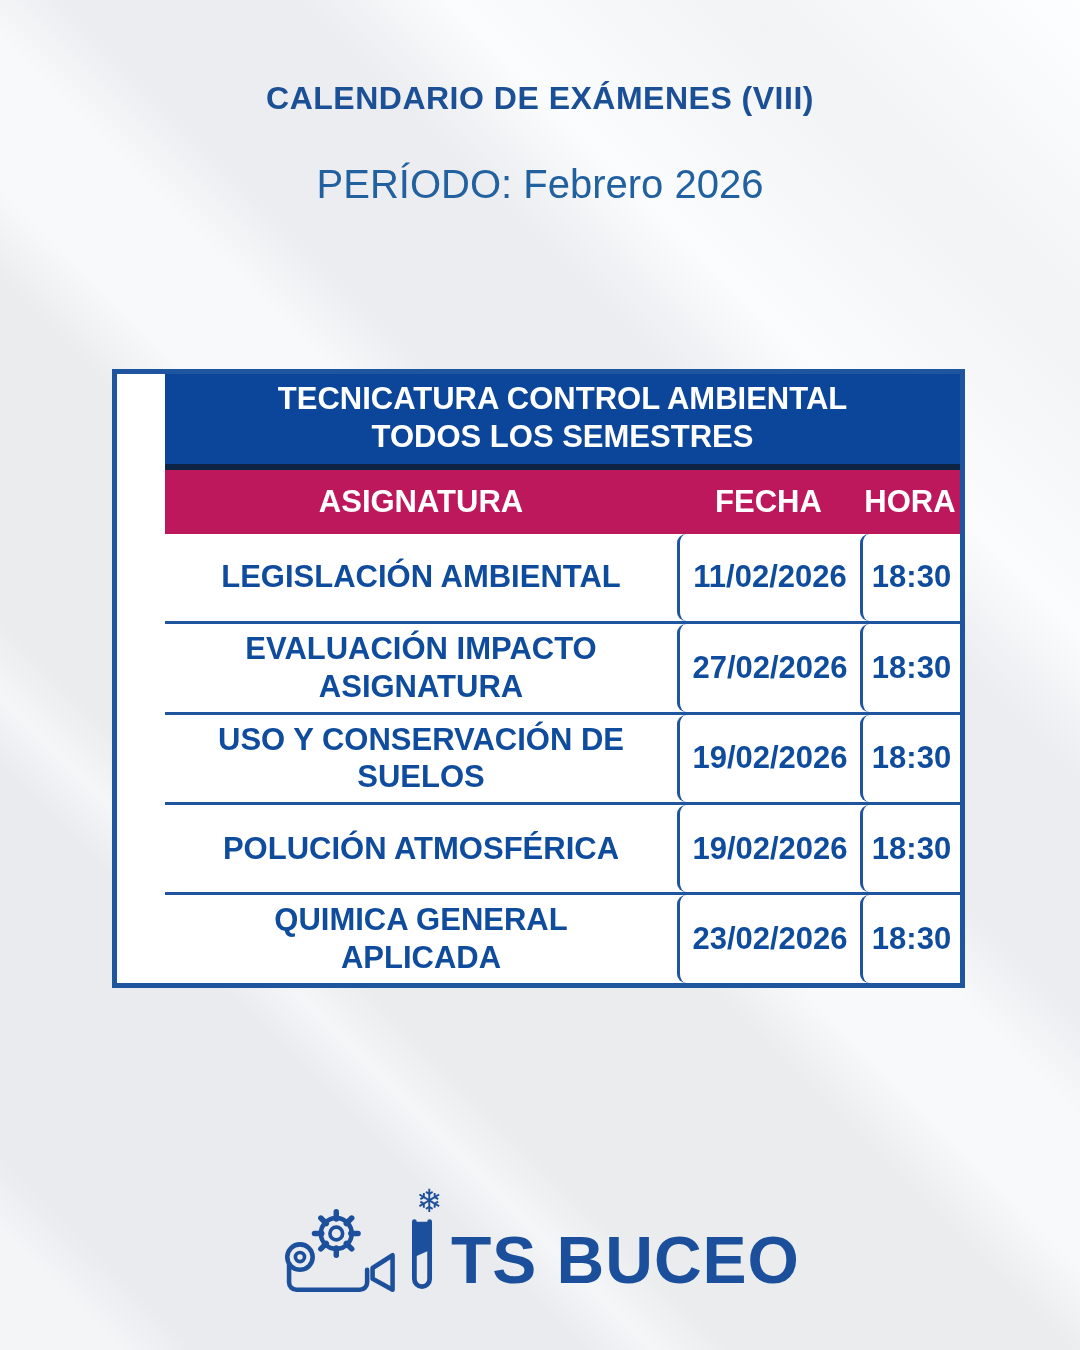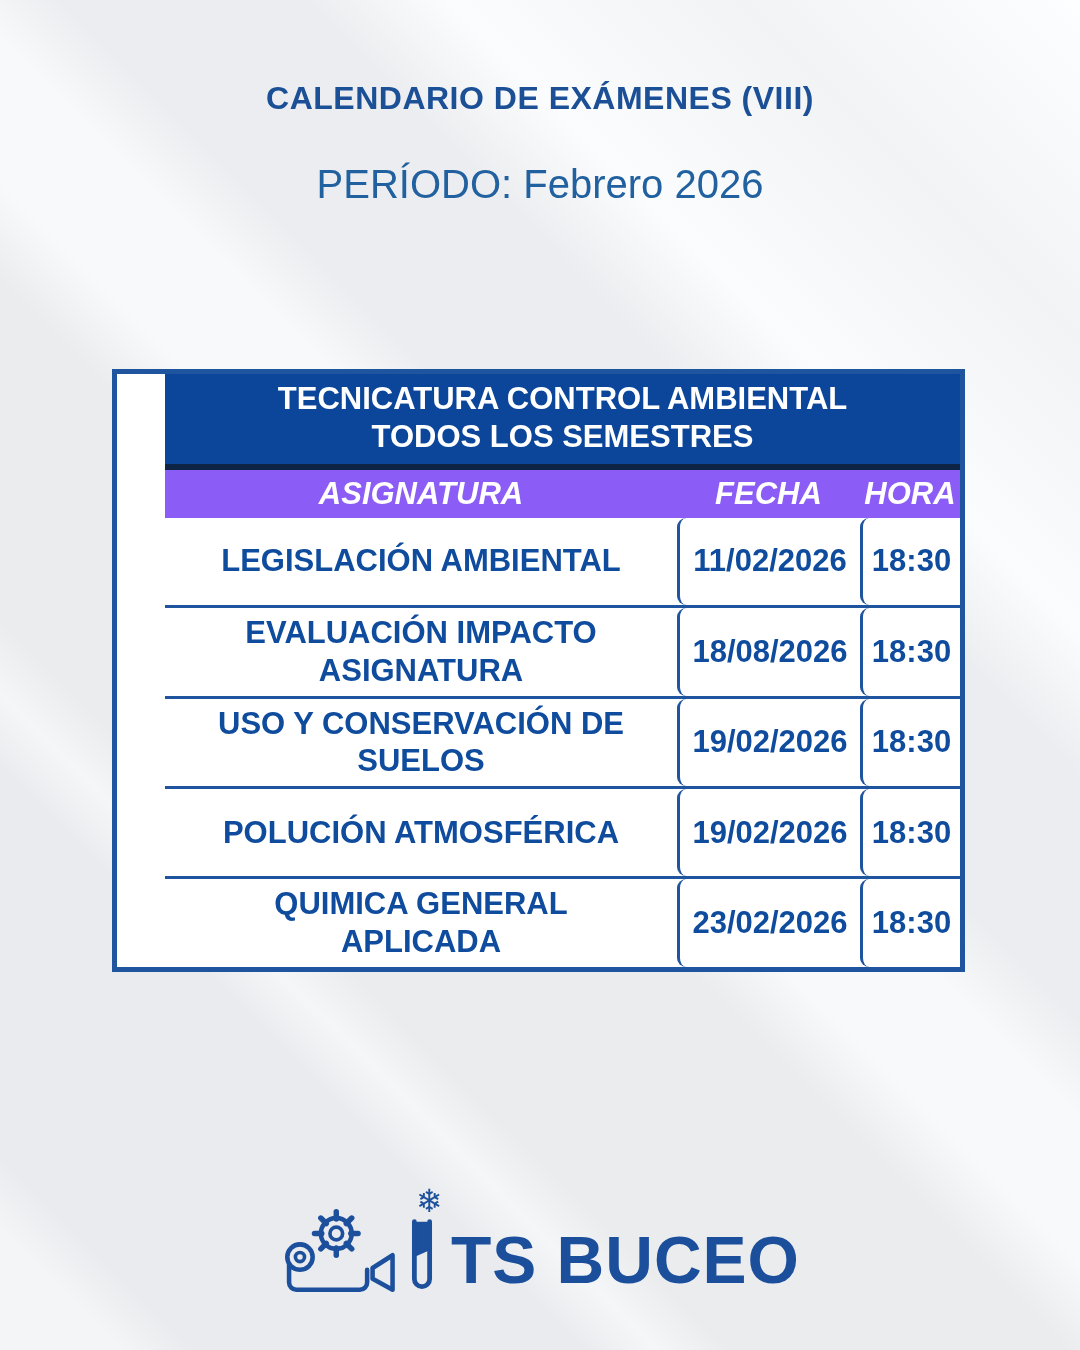--- a/index.html
+++ b/index.html
@@ -46,25 +46,24 @@
   .table-title {
     background:#0c469a; color:#ffffff;
     text-align:center;
     font-size:31px; font-weight:bold; line-height:1.24;
     padding:6px 0 7px 0;
     border-bottom:6px solid #0e2444;
   }
   .col-header-row {
     display:grid;
     grid-template-columns:512px 183px 1fr;
-    background:#8b5cf6; color:#ffffff;
+    background:#be185d; color:#ffffff;
     font-size:31px; font-weight:bold;
     align-items:center;
-    height:48px;
-    font-style:italic;
+    height:64px;
   }
   .col-header-row > div { text-align:center; }
   .data-row {
     display:grid;
     grid-template-columns:512px 183px 1fr;
   }
   .data-row + .data-row { border-top:3px solid #1f549f; }
   .cell {
     min-height:87px;
     display:flex; align-items:center; justify-content:center;
@@ -120,21 +119,21 @@
       <div>HORA</div>
     </div>
     <div>
         <div class="data-row">
           <div class="cell subject-cell">LEGISLACIÓN AMBIENTAL</div>
           <div class="cell date-cell">11/02/2026</div>
           <div class="cell time-cell">18:30</div>
         </div>
         <div class="data-row">
           <div class="cell subject-cell">EVALUACIÓN IMPACTO ASIGNATURA</div>
-          <div class="cell date-cell">18/08/2026</div>
+          <div class="cell date-cell">27/02/2026</div>
           <div class="cell time-cell">18:30</div>
         </div>
         <div class="data-row">
           <div class="cell subject-cell">USO Y CONSERVACIÓN DE SUELOS</div>
           <div class="cell date-cell">19/02/2026</div>
           <div class="cell time-cell">18:30</div>
         </div>
         <div class="data-row">
           <div class="cell subject-cell">POLUCIÓN ATMOSFÉRICA</div>
           <div class="cell date-cell">19/02/2026</div>

